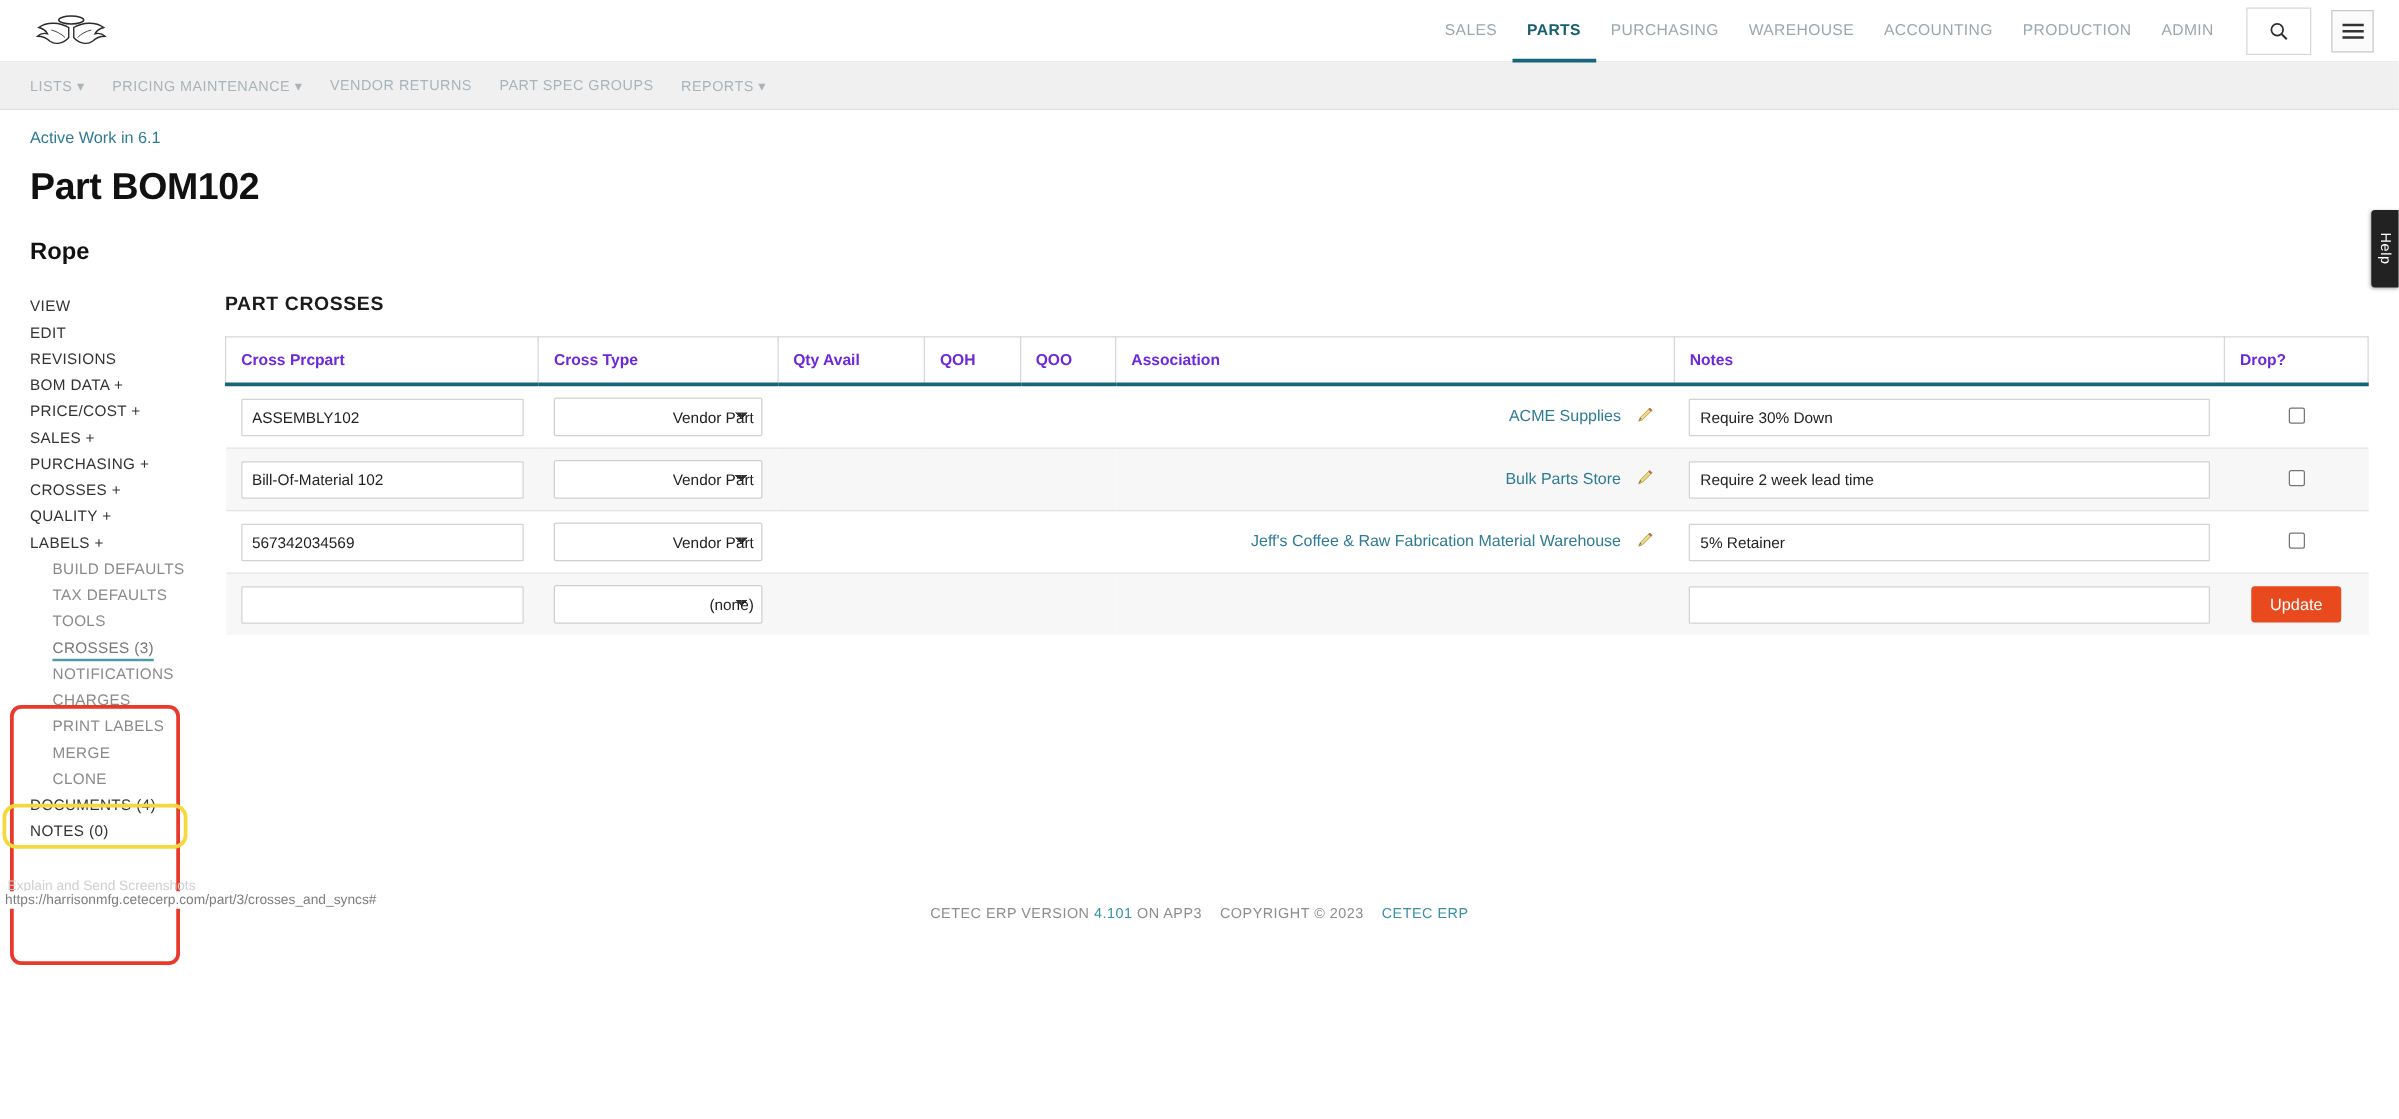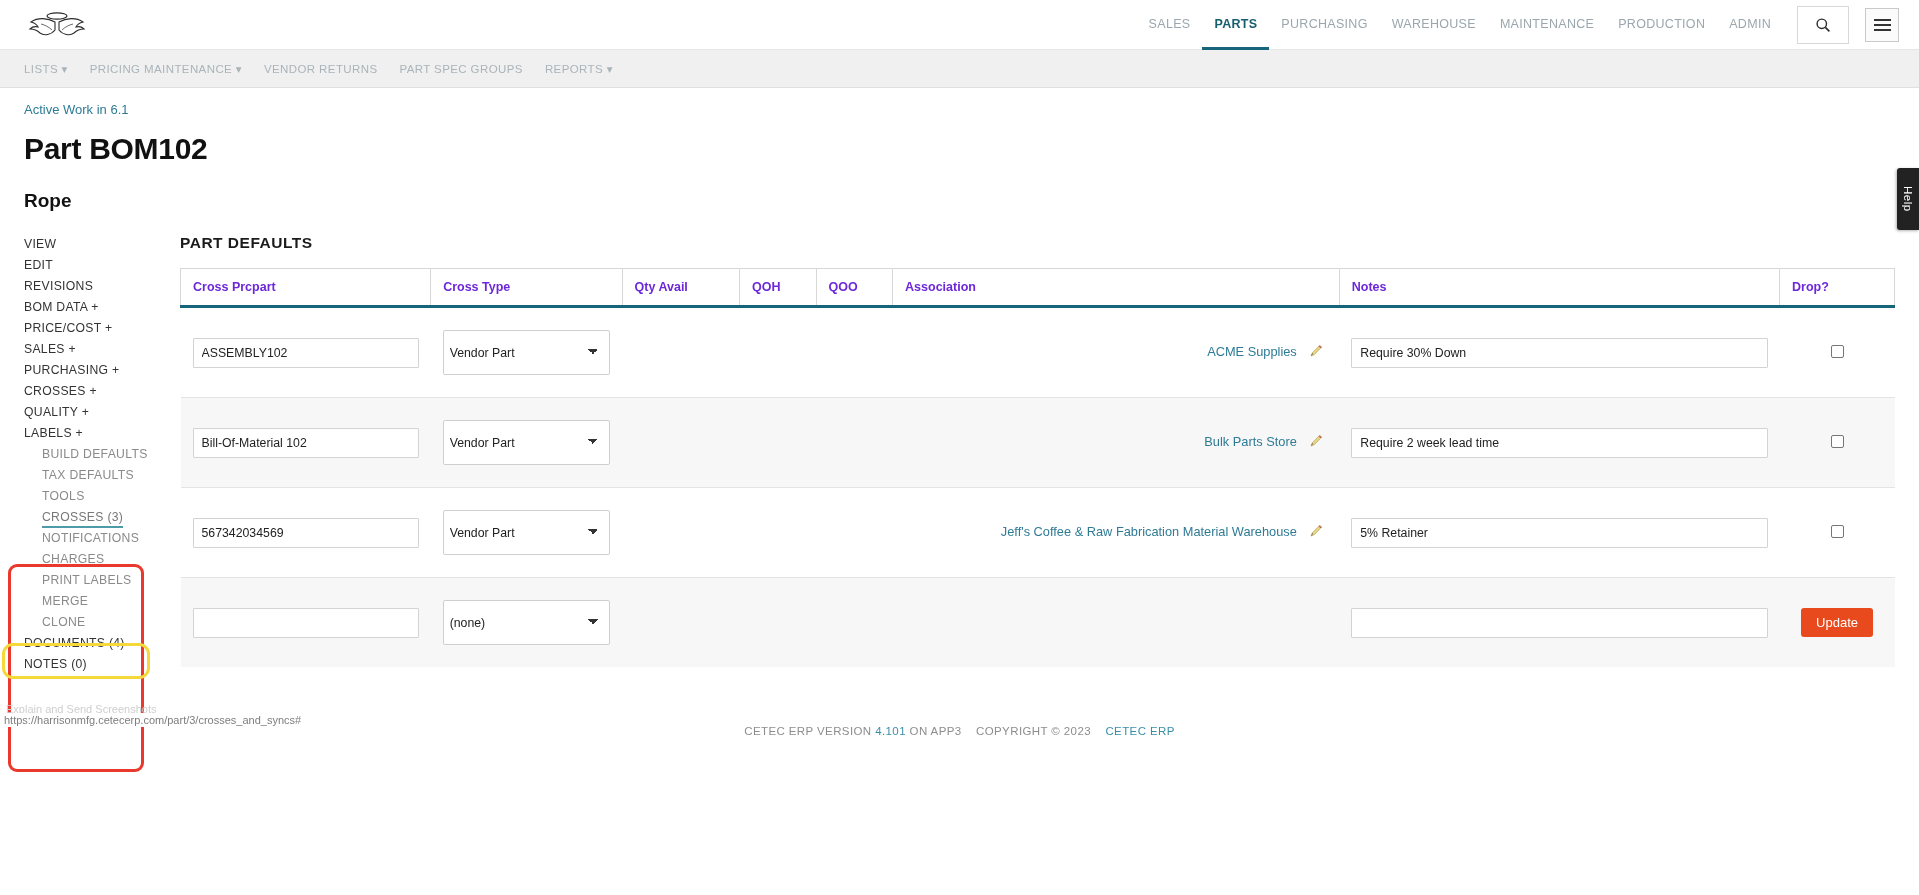--- a/index.html
+++ b/index.html
@@ -173,59 +173,60 @@
     color: #6d28d9;
     padding: 10px 12px;
     border: 1px solid #d7d7d7;
     border-bottom: 3px solid #17657a;
     background: #fff;
     vertical-align: middle;
     height: 38px;
   }
   table.crosses tbody td {
     border-bottom: 1px solid #e4e4e4;
-    padding: 22px 12px;
+    padding: 9px 12px;
     font-size: 12.5px;
     vertical-align: middle;
     height: 46px;
   }
   table.crosses tbody tr.alt td { background: #f7f7f7; }
   table.crosses tbody tr.blank td { border-bottom: none; }
 
   .cell-input {
     width: 100%;
     height: 30px;
     border: 1px solid #d3d3d3;
     background: #fff;
     font-size: 12.3px;
     font-family: "Liberation Sans", sans-serif;
     color: #222;
     padding: 0 8px;
     border-radius: 1px;
   }
   .cell-select {
     width: 100%;
-    height: 45px;
+    height: 31px;
     border: 1px solid #cfcfcf;
     background: #fff;
     font-size: 12.3px;
     font-family: "Liberation Sans", sans-serif;
     color: #222;
     padding: 0 6px;
     border-radius: 2px;
     -webkit-appearance: none;
     appearance: none;
     background-image:
       linear-gradient(45deg, transparent 50%, #333 50%),
       linear-gradient(135deg, #333 50%, transparent 50%);
     background-position:
       calc(100% - 16px) calc(50% - 1px),
       calc(100% - 11px) calc(50% - 1px);
     background-size: 5px 5px, 5px 5px;
     background-repeat: no-repeat;
+    text-align: right;
   }
   .assoc-cell { text-align: right; padding-right: 16px !important; }
   .assoc-link {
     color: #2e7b95;
     text-decoration: none;
     font-size: 12.8px;
   }
   .pencil-icon {
     display: inline-block;
     margin-left: 9px;
@@ -305,21 +306,21 @@
       <path d="M13 14 C17 15, 21 17, 24 20" fill="none" stroke="#2b2b2b" stroke-width=".7"></path>
       <path d="M45 14 C41 15, 37 17, 34 20" fill="none" stroke="#2b2b2b" stroke-width=".7"></path>
     </svg>
   </div>
 
   <nav class="topnav">
     <a>SALES</a>
     <a class="active">PARTS</a>
     <a>PURCHASING</a>
     <a>WAREHOUSE</a>
-    <a>MAINTENANCE</a>
+    <a>ACCOUNTING</a>
     <a>PRODUCTION</a>
     <a>ADMIN</a>
 
     <div class="search-box">
       <svg width="16" height="16" viewBox="0 0 16 16">
         <circle cx="6.8" cy="6.8" r="4.7" fill="none" stroke="#2b2b2b" stroke-width="1.4"></circle>
         <line x1="10.4" y1="10.4" x2="14.4" y2="14.4" stroke="#2b2b2b" stroke-width="1.6"></line>
       </svg>
     </div>
     <div class="burger-box">
@@ -363,21 +364,21 @@
       <a class="side-item sub">NOTIFICATIONS</a>
       <a class="side-item sub">CHARGES</a>
       <a class="side-item sub">PRINT LABELS</a>
       <a class="side-item sub">MERGE</a>
       <a class="side-item sub">CLONE</a>
       <a class="side-item">DOCUMENTS (4)</a>
       <a class="side-item">NOTES (0)</a>
     </div>
 
     <div class="main">
-      <div class="section-title">PART DEFAULTS</div>
+      <div class="section-title">PART CROSSES</div>
 
       <table class="crosses">
         <colgroup>
           <col style="width:196px">
             <col style="width:150px">
             <col style="width:92px">
           <col style="width:60px">
             <col style="width:60px">
             <col style="width:350px">
           <col style="width:345px">

